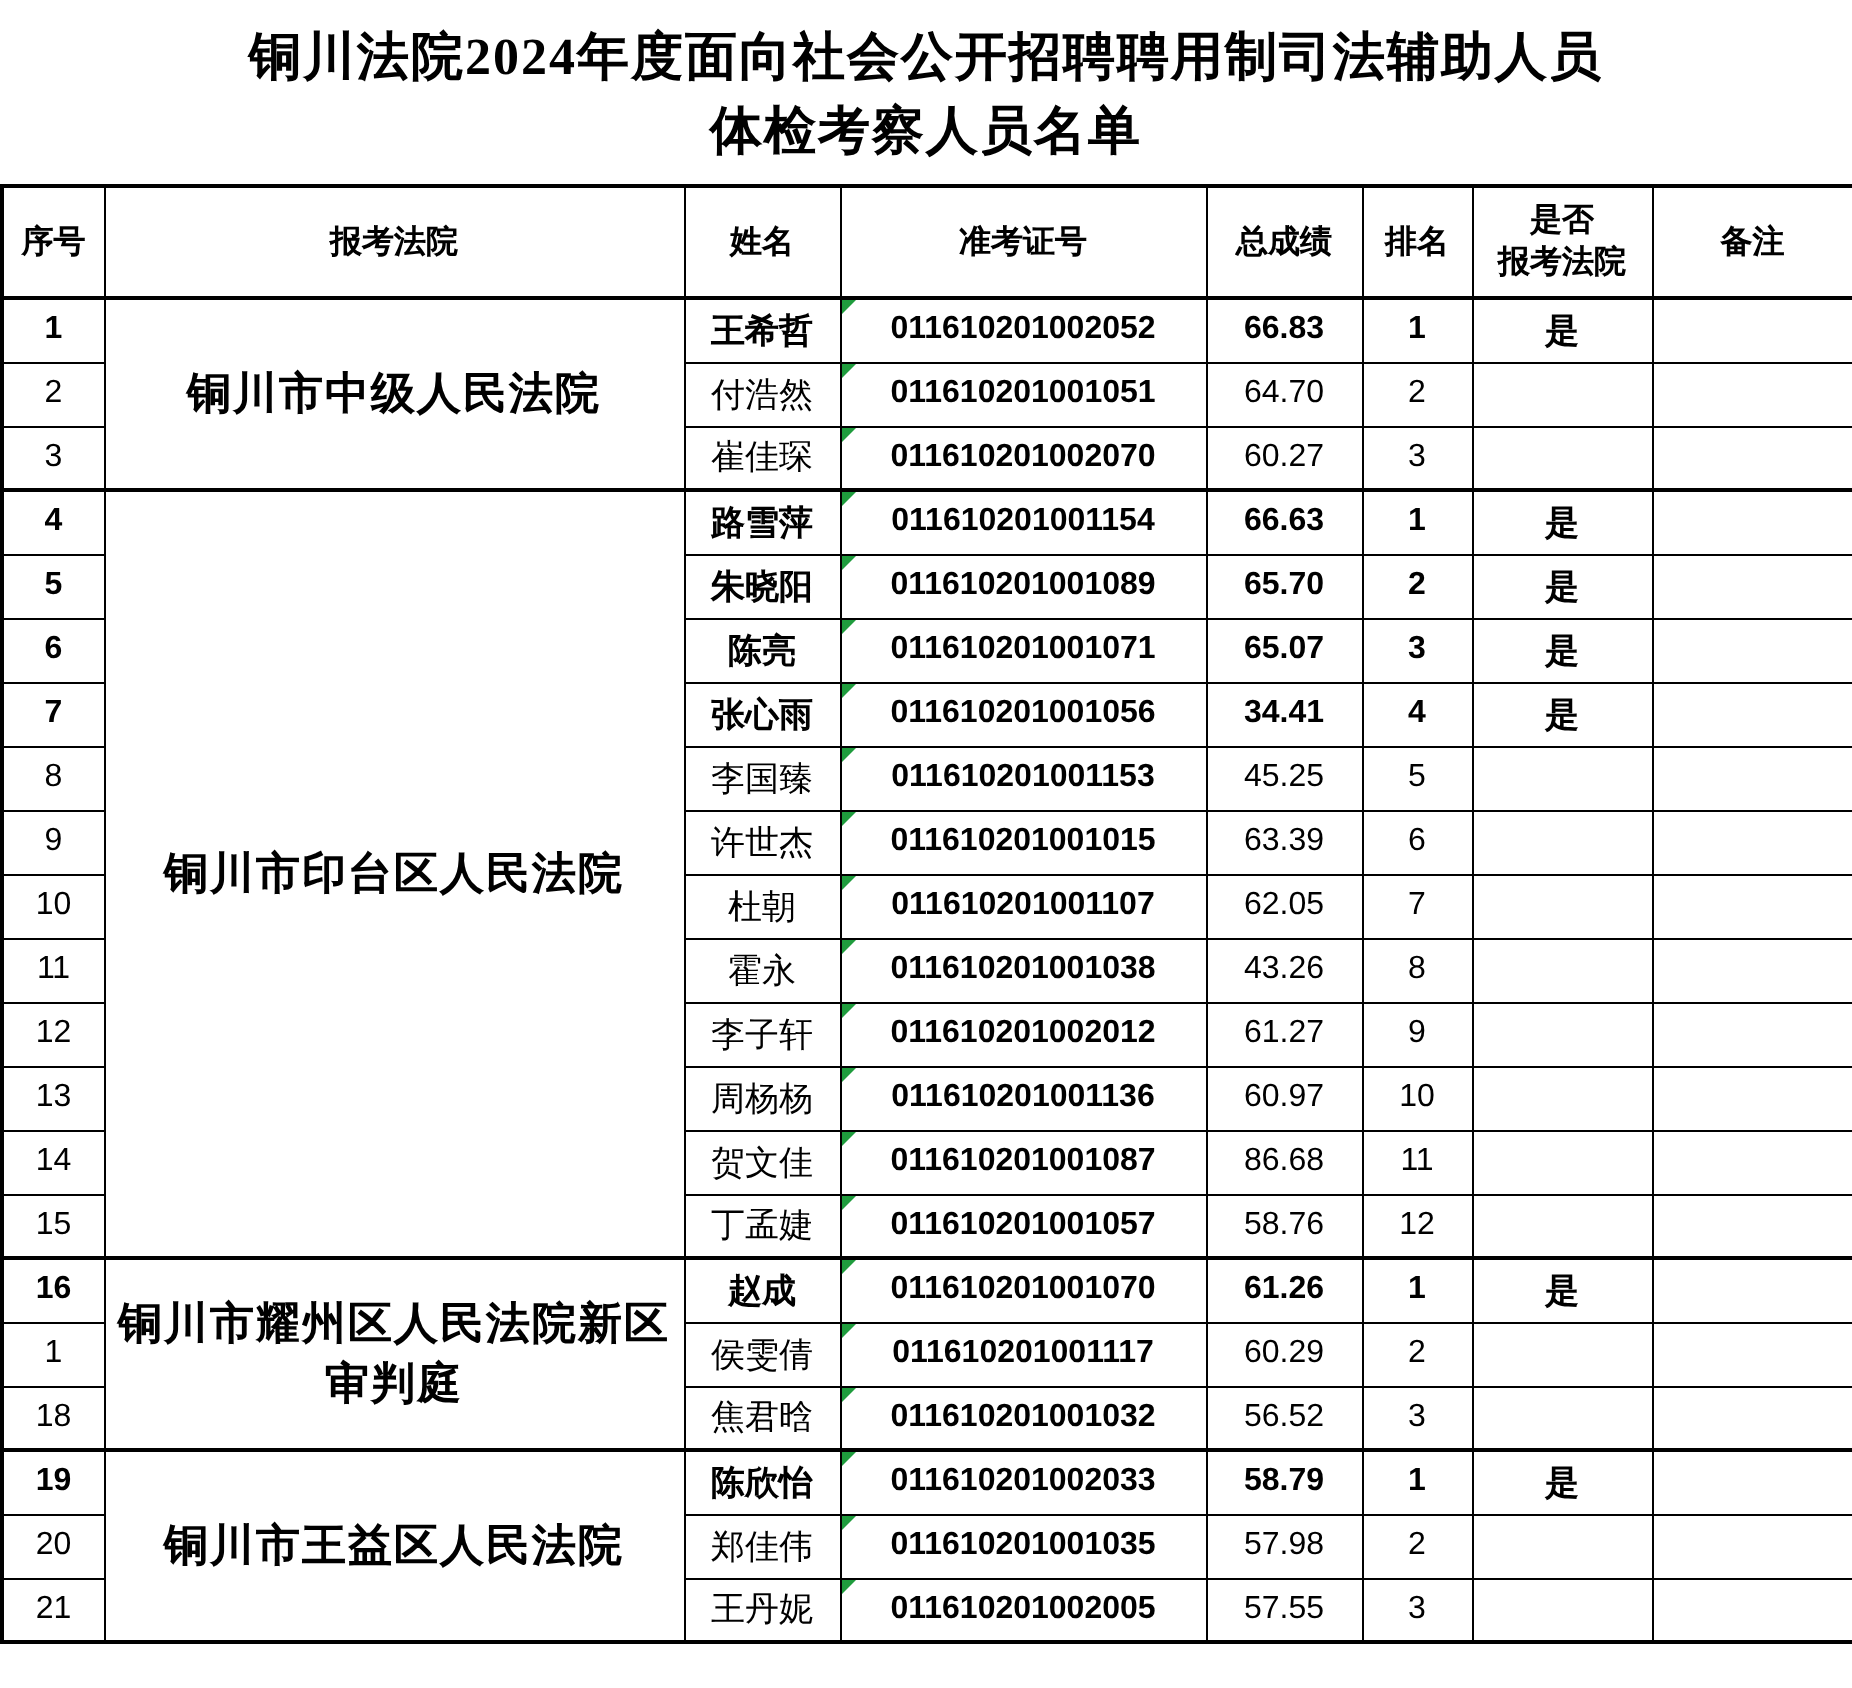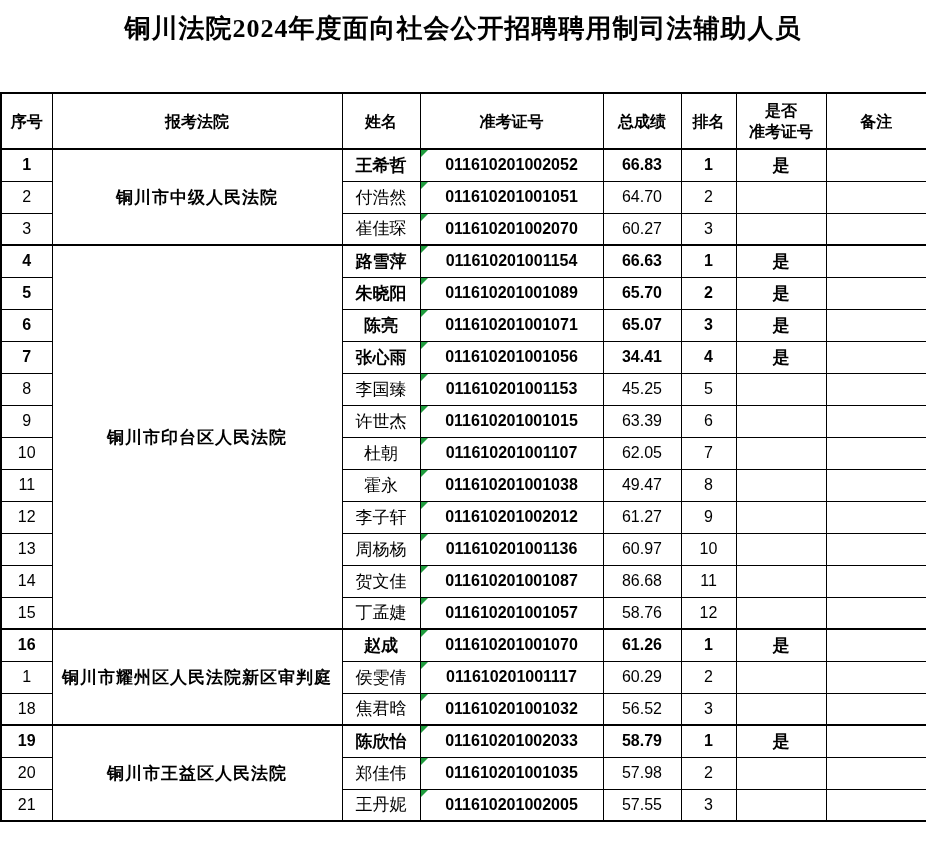--- a/index.html
+++ b/index.html
@@ -46,39 +46,40 @@
     font-family: "Liberation Serif", serif;
   }
   tbody td { height: 32px; }
   td.num {
     font-family: "Liberation Sans", sans-serif;
     font-size: 16px;
   }
   td.cjk { font-size: 17px; }
   td.court {
     font-weight: bold;
-    font-size: 17px;
+    font-size: 22px;
     letter-spacing: 1px;
   }
   tr.selected td { font-weight: bold; }
   tr.group-start td { border-top: 2px solid #000; }
   td.examid { position: relative; font-weight: bold; }
   .corner-triangle {
     position: absolute;
     top: 0; left: 0;
     width: 0; height: 0;
     border-top: 7px solid #1f9c3d;
     border-right: 7px solid transparent;
   }
 </style>
 </head>
 <body>
 
 <div class="title-block">
   <div class="title-line">铜川法院2024年度面向社会公开招聘聘用制司法辅助人员</div>
+  <div class="title-line">体检考察人员名单</div>
 </div>
 
 <table class="roster">
   <colgroup>
     <col style="width:51px">
     <col style="width:290px">
     <col style="width:78px">
     <col style="width:183px">
     <col style="width:78px">
     <col style="width:55px">
@@ -87,21 +88,21 @@
   </colgroup>
   <thead>
     <tr>
       <th>序号</th>
       <th>报考法院</th>
       <th>姓名</th>
       <th>准考证号</th>
       <th>总成绩</th>
       <th>排名</th>
       <th>是否
-准考证号</th>
+报考法院</th>
       <th>备注</th>
     </tr>
   </thead>
   <tbody>
       <tr class="selected group-start">
         <td class="num">1</td>
         <td class="court cjk" rowspan="3">铜川市中级人民法院</td>
         <td class="cjk">王希哲</td>
         <td class="num examid">011610201002052<span class="corner-triangle" style="border-top-color: rgb(31, 156, 61);"></span></td>
         <td class="num">66.83</td>
@@ -188,21 +189,21 @@
         <td class="num examid">011610201001107<span class="corner-triangle" style="border-top-color: rgb(31, 156, 61);"></span></td>
         <td class="num">62.05</td>
         <td class="num">7</td>
         <td class="cjk"></td>
         <td class="cjk"></td>
       </tr>
       <tr>
         <td class="num">11</td>
         <td class="cjk">霍永</td>
         <td class="num examid">011610201001038<span class="corner-triangle" style="border-top-color: rgb(31, 156, 61);"></span></td>
-        <td class="num">49.47</td>
+        <td class="num">43.26</td>
         <td class="num">8</td>
         <td class="cjk"></td>
         <td class="cjk"></td>
       </tr>
       <tr>
         <td class="num">12</td>
         <td class="cjk">李子轩</td>
         <td class="num examid">011610201002012<span class="corner-triangle" style="border-top-color: rgb(31, 156, 61);"></span></td>
         <td class="num">61.27</td>
         <td class="num">9</td>

